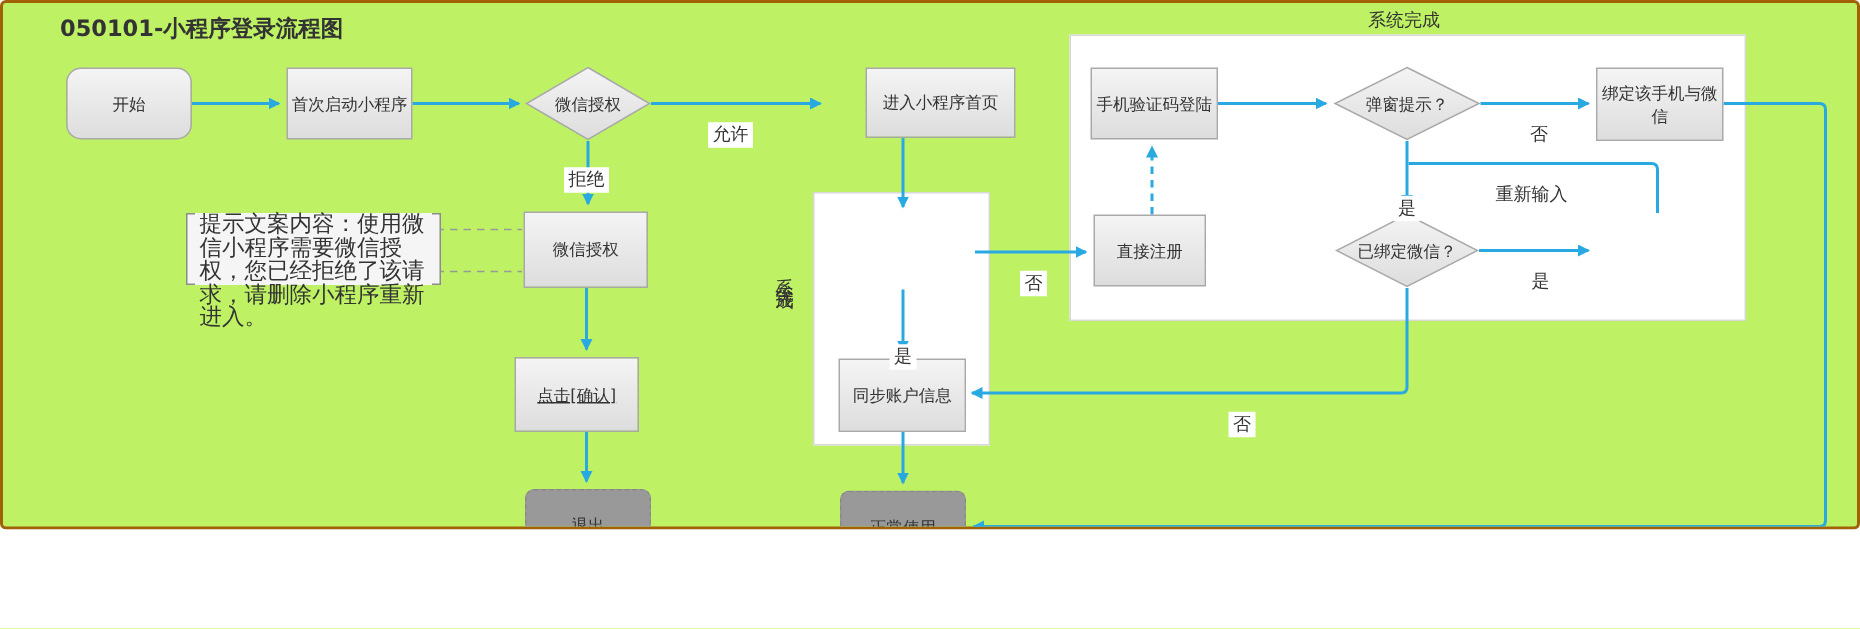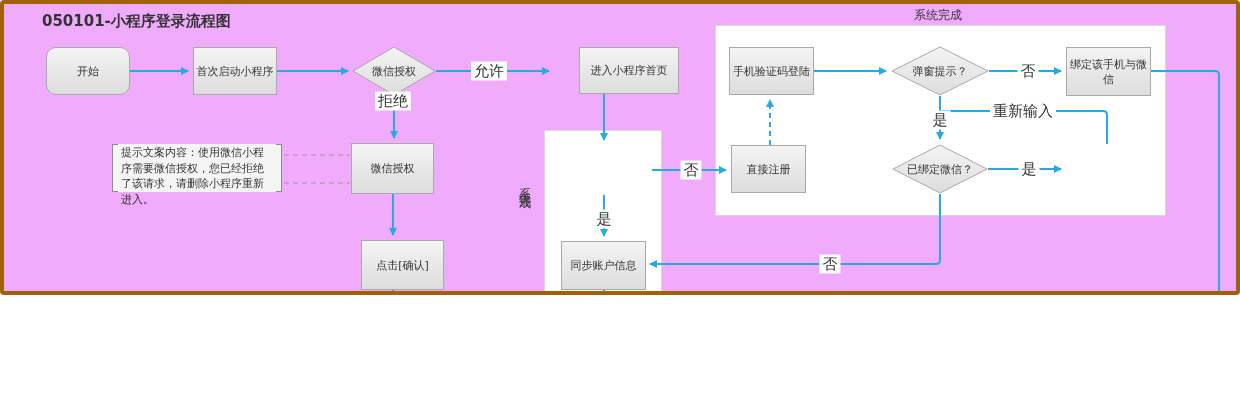--- a/index.html
+++ b/index.html
@@ -1,36 +1,36 @@
 <!DOCTYPE html>
 <html><head>
 <meta charset="utf-8">
 <style>
   html,body{margin:0;padding:0;background:#fff;}
   body{font-family:"DejaVu Sans","Liberation Sans",sans-serif;color:#333;}
-  .canvas{position:relative;width:1240px;height:295px;background:#f0abfc;border:4px solid #a16207;
+  .canvas{position:relative;width:1240px;height:353px;background:#bef264;border:2px solid #a16207;
           border-radius:4px;box-sizing:border-box;overflow:hidden;}
   .title{position:absolute;left:38px;top:8px;font-size:15px;font-weight:bold;z-index:5;}
   .container{position:absolute;border:1px solid #d8d8d8;background:#fff;z-index:1;}
   .edges{position:absolute;left:0;top:0;z-index:2;}
   .node{position:absolute;display:flex;align-items:center;justify-content:center;
         font-size:11px;text-align:center;box-sizing:border-box;z-index:3;line-height:15px;}
   .rectn{background:linear-gradient(180deg,#f4f4f4,#dddddd);border:1px solid #a9a9a9;}
   .roundn{background:linear-gradient(180deg,#f4f4f4,#dddddd);border:1px solid #a9a9a9;border-radius:10px;}
   .darkn{background:#999999;border:1px dashed #878787;border-radius:6px;}
   .nowrap{white-space:nowrap;}
   .diamond{background:transparent;border:none;}
   .diamond svg{position:absolute;left:0;top:0;width:100%;height:100%;}
   .diamond span{position:relative;z-index:1;}
   .elabel{position:absolute;transform:translate(-50%,-50%);background:#fff;padding:0 3px;
-          font-size:15px;white-space:nowrap;z-index:4;}
+          font-size:12px;white-space:nowrap;z-index:4;margin-top:21px;}
   .vlabel{position:absolute;writing-mode:vertical-lr;font-size:12px;letter-spacing:3px;z-index:4;}
   .hlabel{position:absolute;font-size:12px;z-index:4;}
-  .note{position:absolute;left:108px;top:140px;width:170px;height:48px;background:#f5f5f5;
-        font-size:11px;line-height:15.5px;padding:1px 9px;box-sizing:border-box;z-index:3;}
+  .note{position:absolute;left:122px;top:140px;width:170px;height:48px;background:#f5f5f5;
+        font-size:15px;line-height:15.5px;padding:1px 9px;box-sizing:border-box;z-index:3;font-family:Liberation Mono, monospace;}
   .note:before,.note:after{content:"";position:absolute;top:0;bottom:0;width:5px;}
   .note:before{left:0;border:1px solid #8c8c8c;border-right:none;}
   .note:after{right:0;border:1px solid #8c8c8c;border-left:none;}
 </style>
 </head>
 <body>
 
 <div class="canvas">
 
   <div class="title">050101-小程序登录流程图</div>
@@ -97,21 +97,21 @@
     </div>
 
   <div class="node rectn nowrap" style="left:347px;top:139px;width:83px;height:51px;">
       <span>微信授权</span>
     </div>
 
   <div class="note">
     <span>提示文案内容：使用微信小程序需要微信授权，您已经拒绝了该请求，请删除小程序重新进入。</span>
   </div>
 
-  <div class="node rectn nowrap" style="left:357px;top:236px;width:83px;height:50px;">
+  <div class="node rectn nowrap" style="left:341px;top:236px;width:83px;height:50px;text-decoration:underline;">
       <span>点击[确认]</span>
     </div>
 
   <div class="node darkn nowrap" style="left:348px;top:324px;width:84px;height:48px;">
       <span>退出</span>
     </div>
 
 
   <div class="node darkn nowrap" style="left:558px;top:325px;width:84px;height:48px;">
       <span>正常使用</span>

